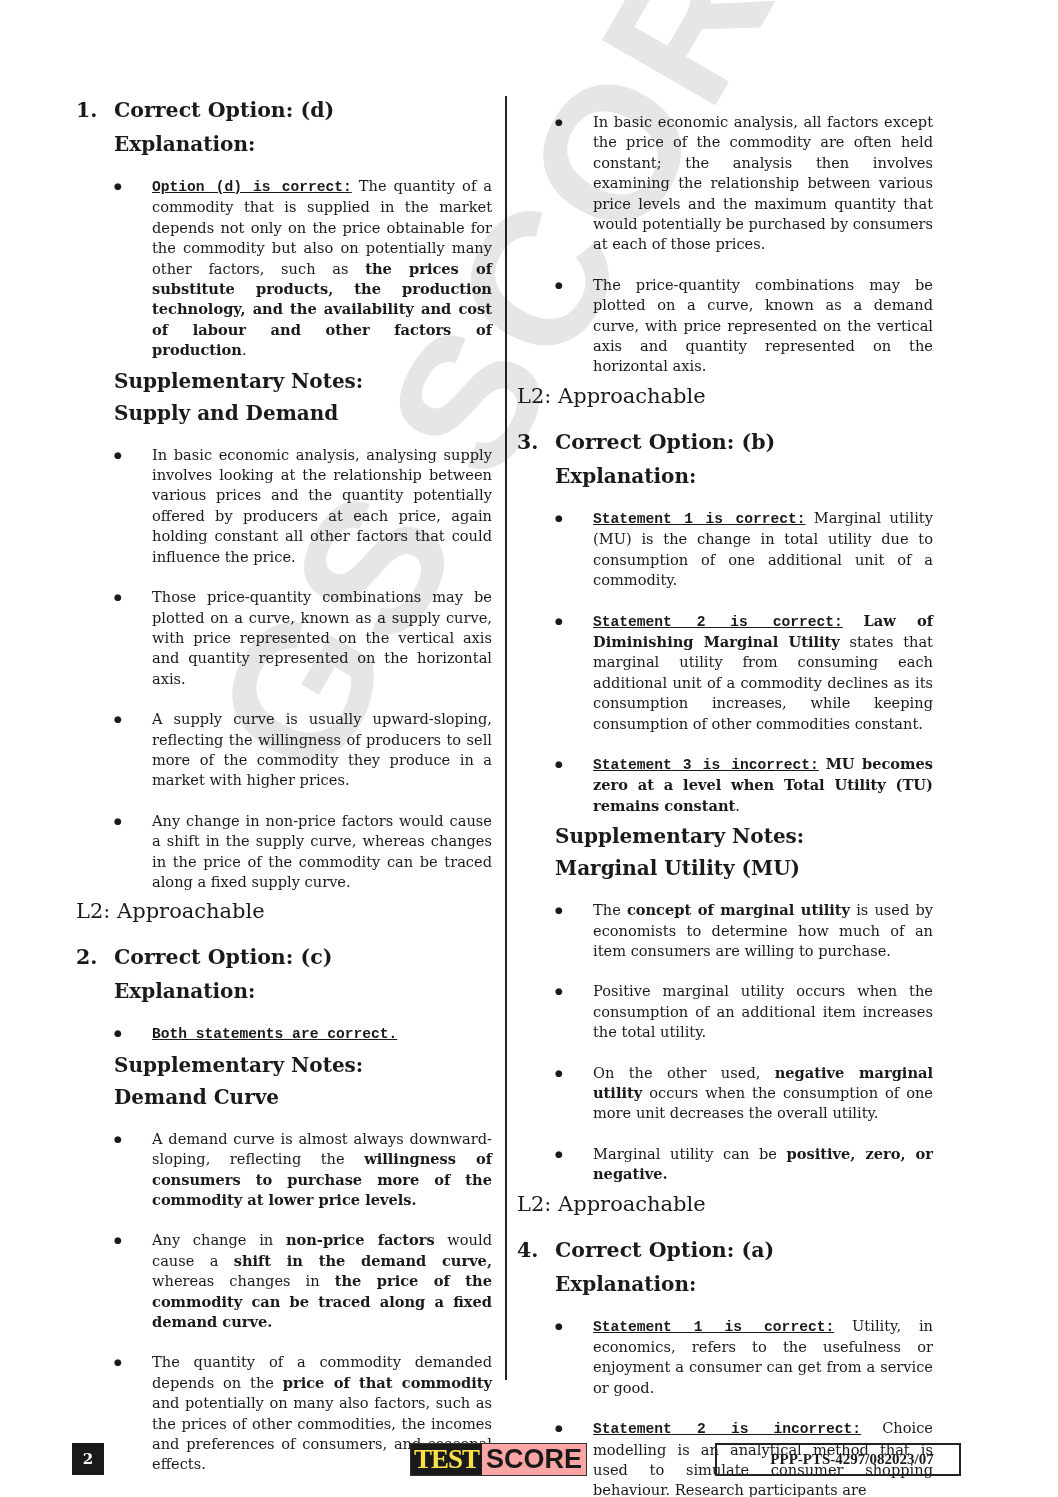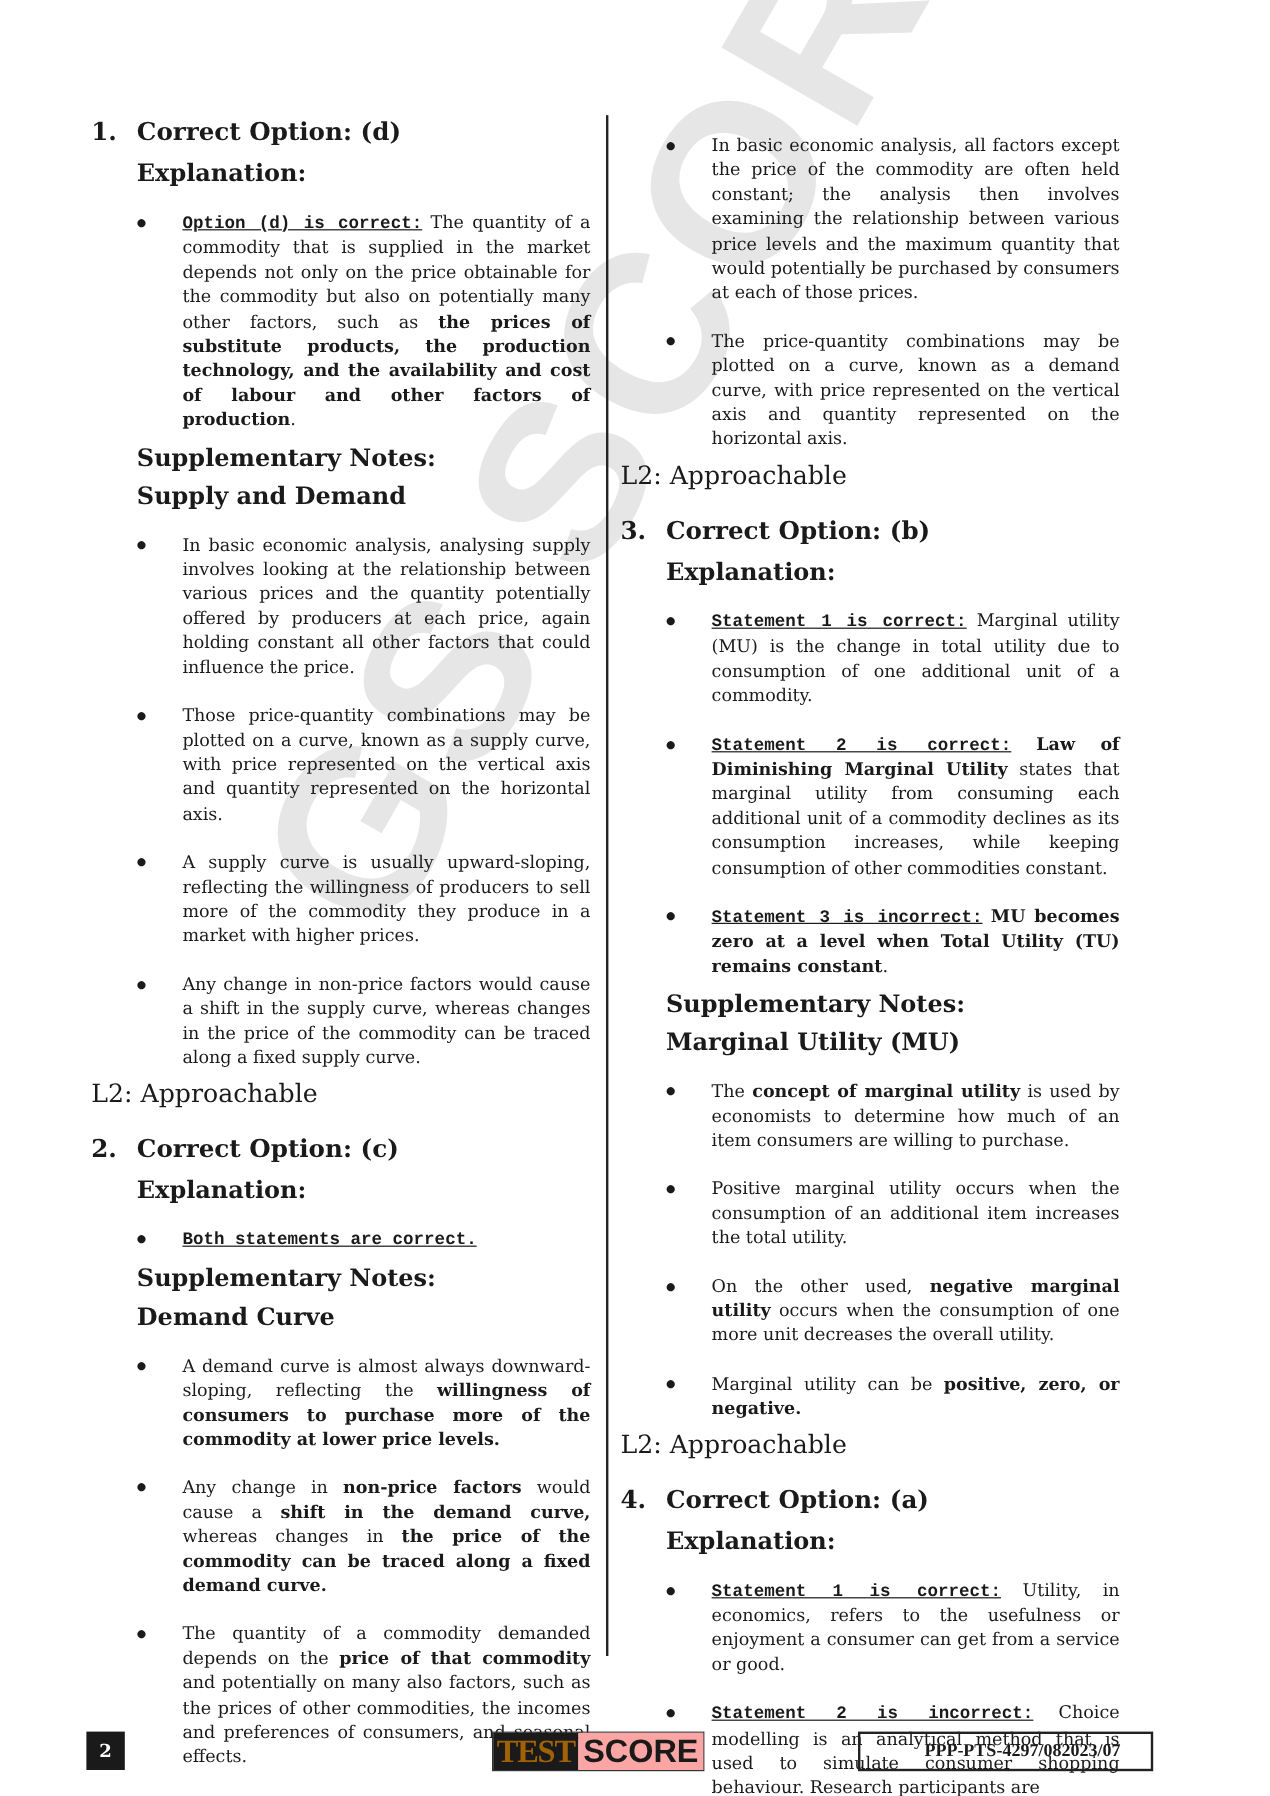--- a/index.html
+++ b/index.html
@@ -22,21 +22,21 @@
               text-align: justify; margin-bottom: 7px; margin-top: 20px; }
   ul.bul li::before { content: "\25CF"; position: absolute; left: 0; top: 0; font-size: 9px; }
   .ul-b { font-weight: bold; text-decoration: underline; font-family: Liberation Mono, monospace; }
   b { font-weight: bold; }
   .level { font-weight: normal; font-size: 21px; margin: 6px 0 22px 0; }
   .footer { position: absolute; top: 1443px; left: 0; width: 1058px; height: 36px; z-index: 1; }
   .page-num { position: absolute; left: 72px; top: 0; width: 32px; height: 32px; background: #1a1a1a;
               color: #fff; font-weight: bold; font-size: 15px; display: flex; align-items: center; justify-content: center; }
   .brand { position: absolute; left: 410px; top: 0; height: 31px; border: 1px solid #333; display: flex;
            font-family: "Liberation Sans", sans-serif; font-weight: bold; font-size: 27px; line-height: 31px; }
-  .brand .t1 { background: #1a1a1a; color: #a16207; padding: 0 3px; letter-spacing: -1px; font-family: "Liberation Serif", serif; }
+  .brand .t1 { background: #1a1a1a; color: #fde047; padding: 0 3px; letter-spacing: -1px; font-family: "Liberation Serif", serif; }
   .brand .t2 { background: #fca5a5; color: #1a1a1a; padding: 0 4px; }
   .code-box { position: absolute; left: 715px; top: 0; width: 214px; height: 29px; border: 2px solid #222;
               font-weight: bold; font-size: 15px; display: flex; align-items: center; justify-content: center;
               font-family: "Liberation Serif", serif; padding-left: 28px; }
 </style>
 </head>
 <body>
 
 <div class="watermark">GS SCORE</div>
 

